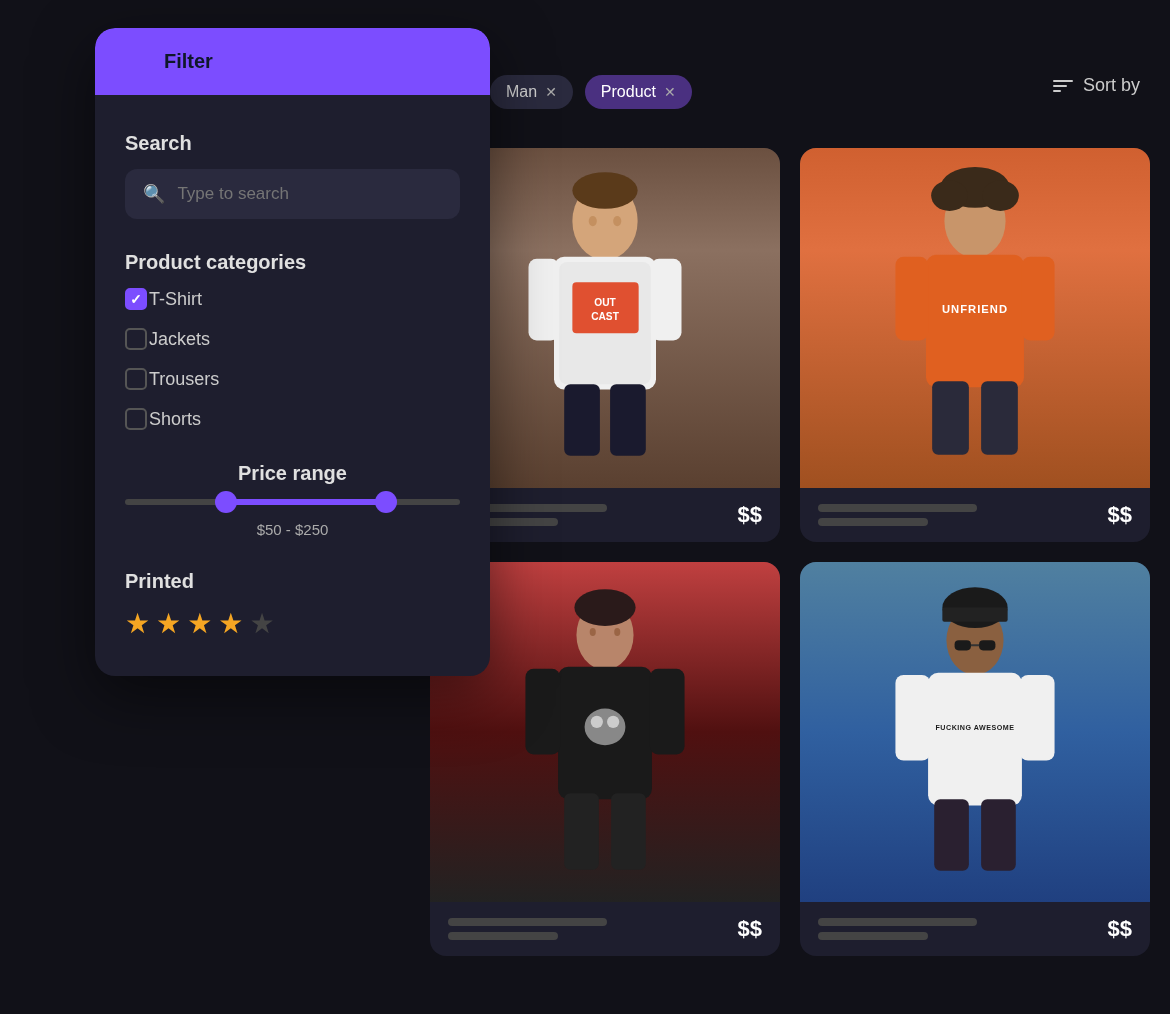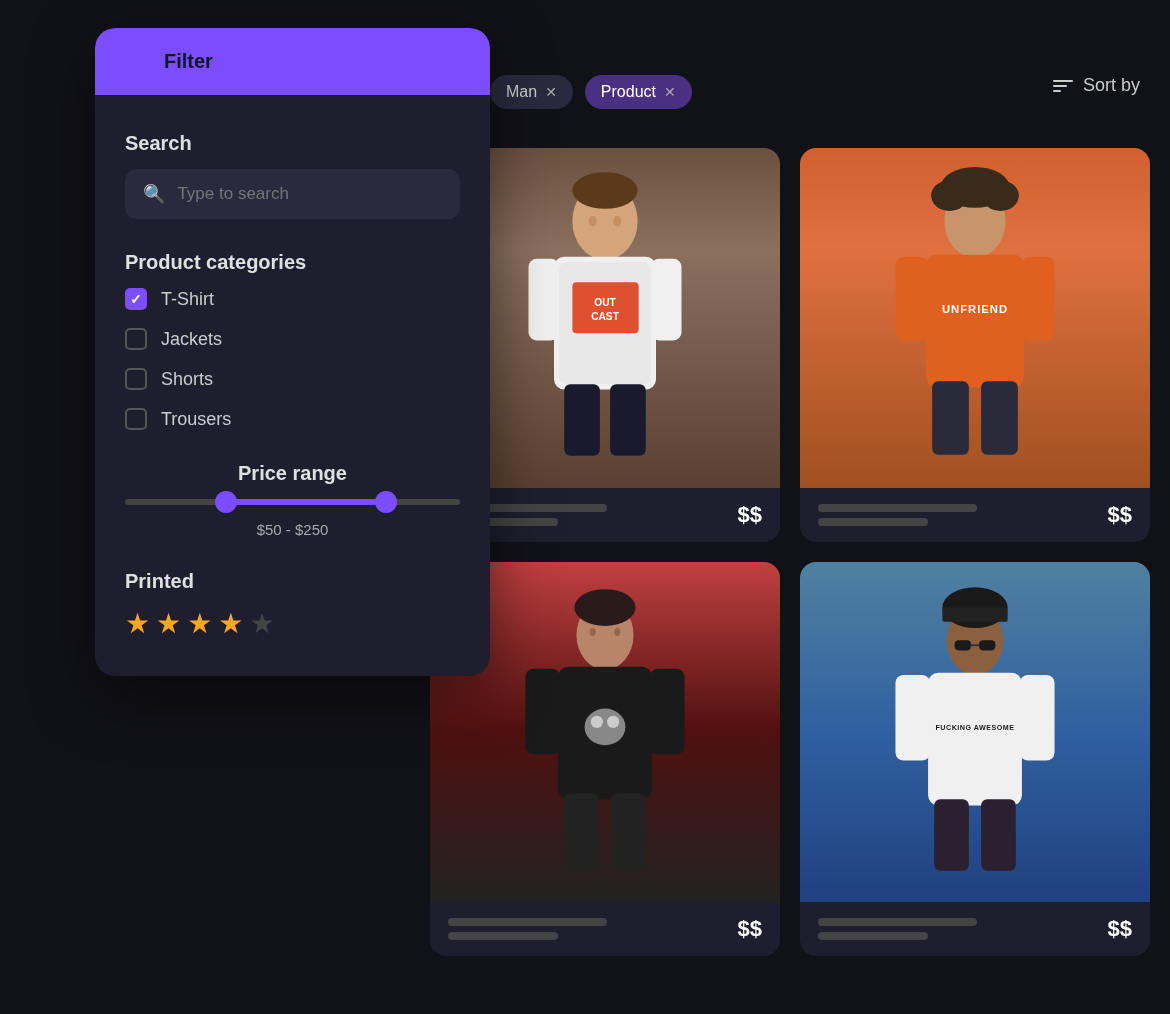--- a/index.html
+++ b/index.html
@@ -80,21 +80,21 @@
       width: 100%;
     }
 
     .categories-section {
       margin-bottom: 32px;
     }
 
     .checkbox-item {
       display: flex;
       align-items: center;
-      gap: 14px;
+      gap: 2px;
       margin-bottom: 18px;
       cursor: pointer;
     }
 
     .checkbox {
       width: 22px;
       height: 22px;
       border-radius: 5px;
       border: 2px solid #555;
       background: transparent;
@@ -365,26 +365,26 @@
           <span class="checkbox-label">T-Shirt</span>
         </div>
 
         <div class="checkbox-item">
           <div class="checkbox"></div>
           <span class="checkbox-label">Jackets</span>
         </div>
 
         <div class="checkbox-item">
           <div class="checkbox"></div>
-          <span class="checkbox-label">Shorts</span>
+          <span class="checkbox-label">Trousers</span>
         </div>
 
         <div class="checkbox-item">
           <div class="checkbox"></div>
-          <span class="checkbox-label">Trousers</span>
+          <span class="checkbox-label">Shorts</span>
         </div>
       </div>
 
       <div class="price-section">
         <div class="section-label">Price range</div>
         <div class="price-range-track">
           <div class="price-range-fill"></div>
           <div class="price-thumb price-thumb-left"></div>
           <div class="price-thumb price-thumb-right"></div>
         </div>

